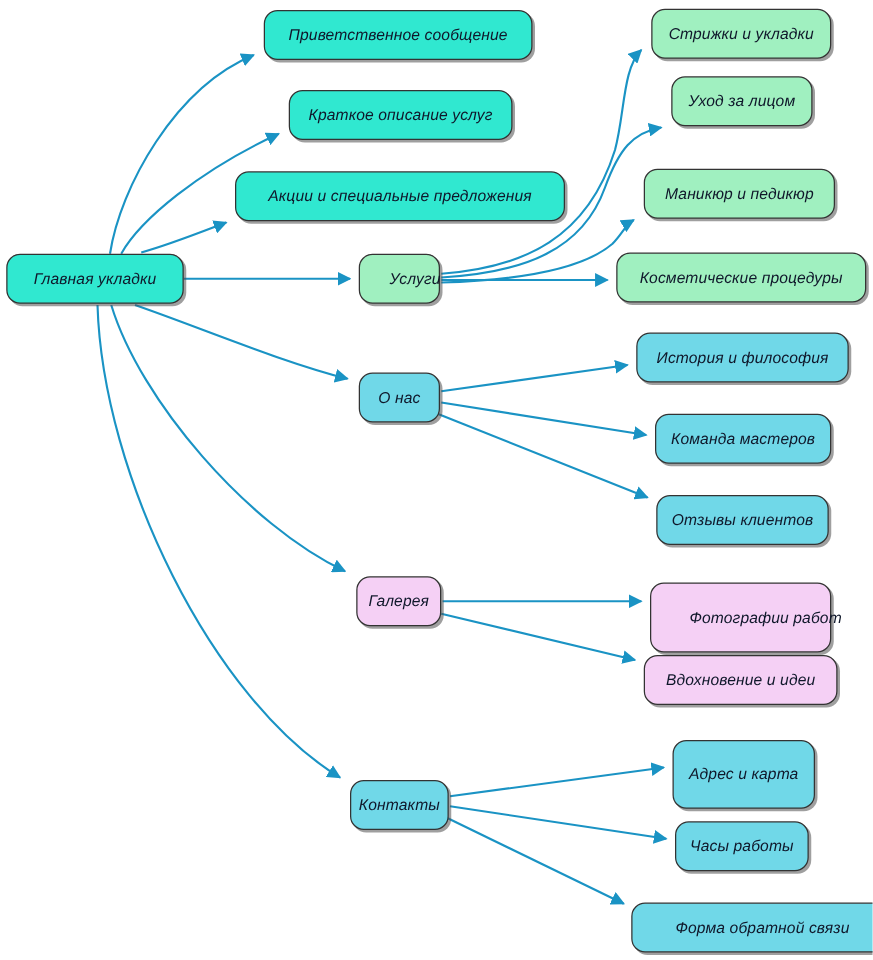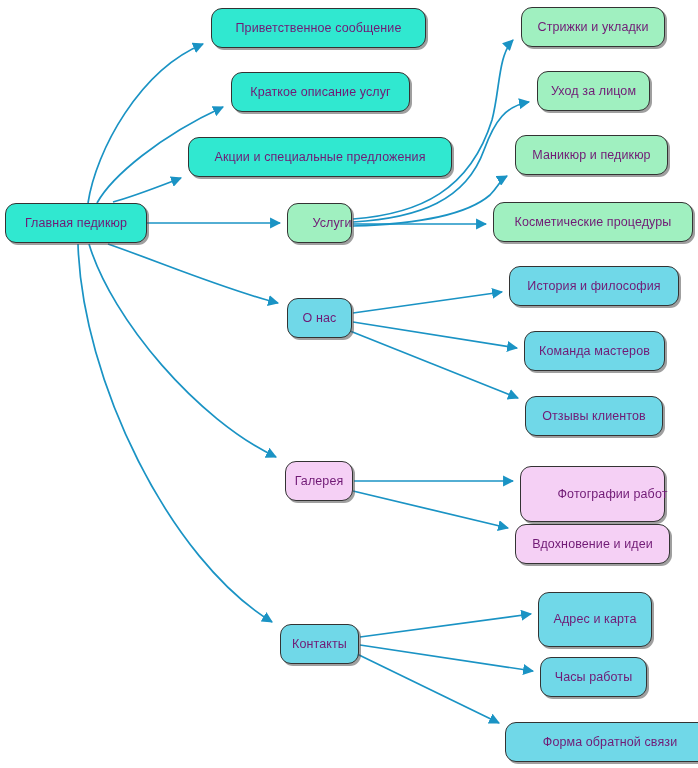--- a/index.html
+++ b/index.html
@@ -29,27 +29,28 @@
     pointer-events: none;
   }
   .node {
     position: absolute;
     box-sizing: border-box;
     border: 1.3px solid #333333;
     border-radius: 11px;
     display: flex;
     align-items: center;
     justify-content: center;
-    color: #701a75;
+    color: #0f172a;
     font-size: 12.5px;
     line-height: 1;
     letter-spacing: 0.1px;
     white-space: nowrap;
     box-shadow: 2px 2px 0px rgba(80,80,80,0.55);
     user-select: none;
+    font-style: italic;
   }
   .node-label {
     display: block;
     padding: 0 2px;
   }
   
   .c-turquoise { background: #30e8d0; }
   .c-green     { background: #a0f0c0; }
   .c-skyblue   { background: #70d8e8; }
   .c-pink      { background: #f5d0f5; align-items: center; }
@@ -101,21 +102,21 @@
 
       <path d="M 360 637 L 531 614"></path>
 
       <path d="M 360 645 L 533 671"></path>
 
       <path d="M 357 654 L 499 723"></path>
     </g>
   </svg>
 
   <div class="node c-turquoise" style="left:5px;  top:203px; width:142px; height:40px;">
-    <span class="node-label">Главная педикюр</span>
+    <span class="node-label">Главная укладки</span>
   </div>
 
   <div class="node c-turquoise" style="left:211px; top:8px;   width:215px; height:40px;">
     <span class="node-label">Приветственное сообщение</span>
   </div>
 
   <div class="node c-turquoise" style="left:231px; top:72px;  width:179px; height:40px;">
     <span class="node-label">Краткое описание услуг</span>
   </div>
 
@@ -124,21 +125,21 @@
   </div>
 
   <div class="node c-green" style="left:287px; top:203px; width:65px;  height:40px;padding-left:25px;">
     <span class="node-label">Услуги</span>
   </div>
 
   <div class="node c-green" style="left:521px; top:7px;   width:144px; height:40px;">
     <span class="node-label">Стрижки и укладки</span>
   </div>
 
-  <div class="node c-green" style="left:537px; top:71px;  width:113px; height:40px;">
+  <div class="node c-green" style="left:537px; top:61px;  width:113px; height:40px;">
     <span class="node-label">Уход за лицом</span>
   </div>
 
   <div class="node c-green" style="left:515px; top:135px; width:153px; height:40px;">
     <span class="node-label">Маникюр и педикюр</span>
   </div>
 
   <div class="node c-green" style="left:493px; top:202px; width:200px; height:40px;">
     <span class="node-label">Косметические процедуры</span>
   </div>

